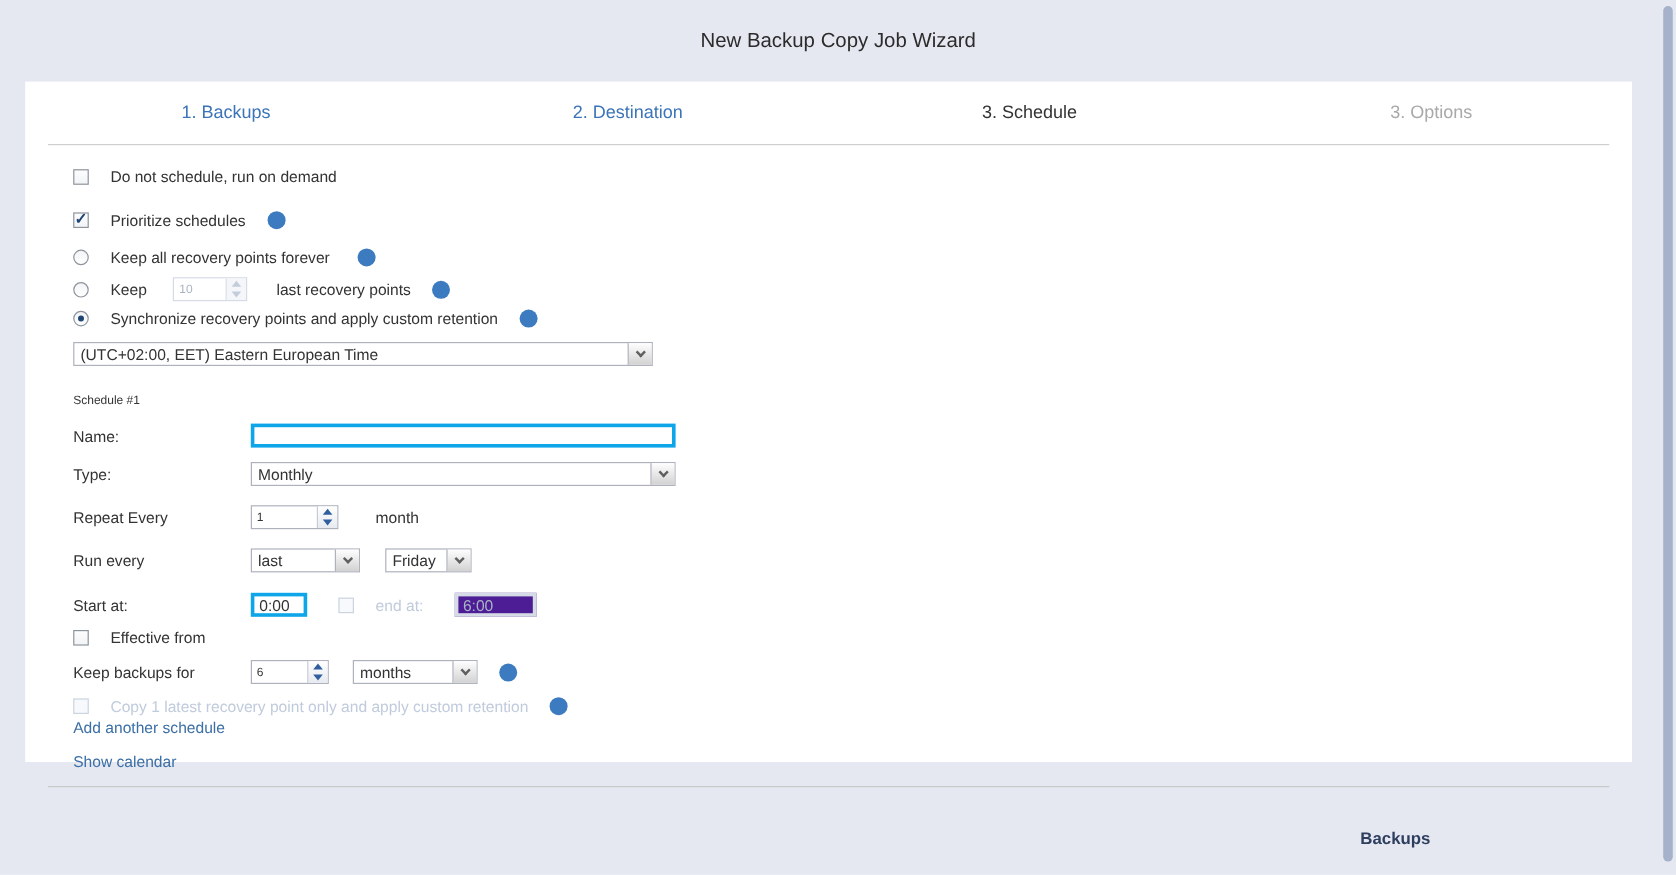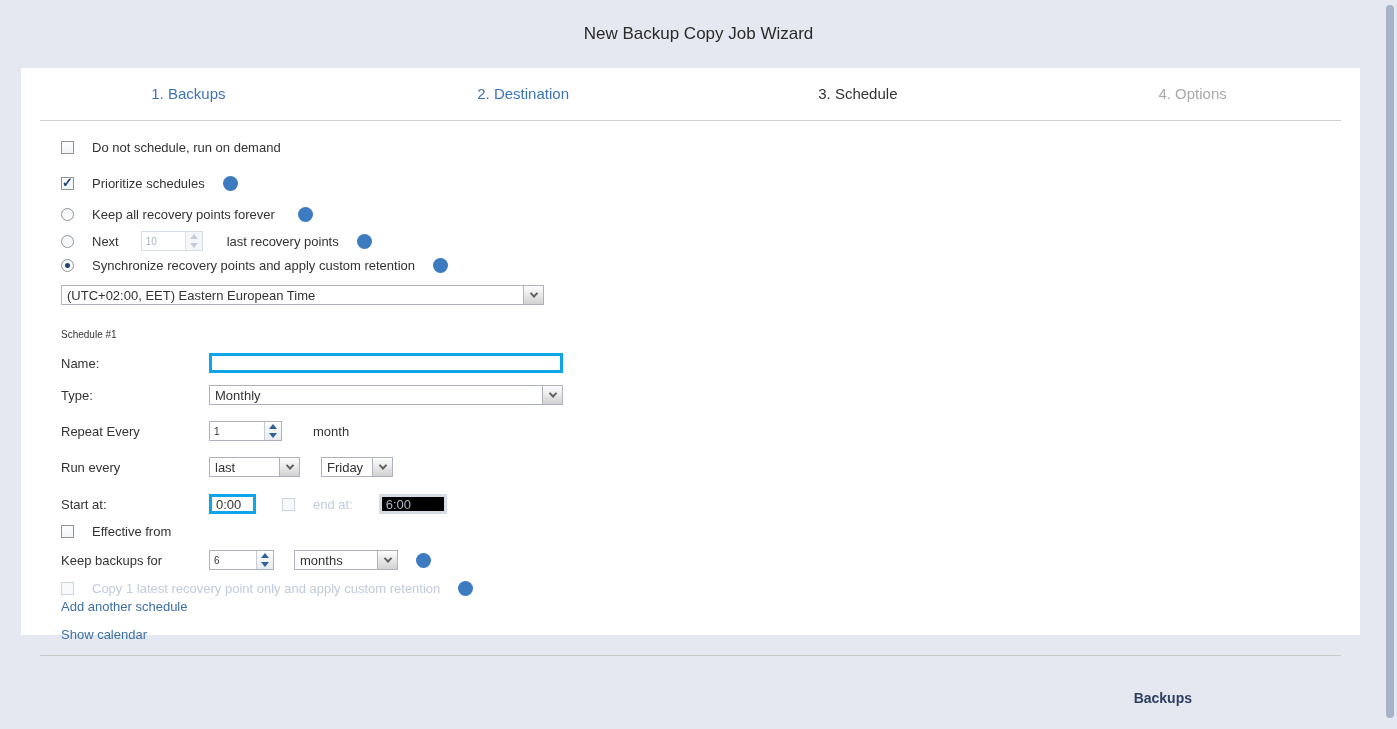--- a/index.html
+++ b/index.html
@@ -64,21 +64,21 @@
     width:15px; height:15px; border-radius:50%; background:#3c7bbf;
     color:#fff; display:inline-flex; align-items:center; justify-content:center;
     font:italic bold 11px "DejaVu Serif", serif; flex-shrink:0; cursor:pointer;
   }
 
   
   .tinput {
     height:20px; border:3px solid #0ea5e9; background:#fff; color:#333;
     font-family:inherit; font-size:13px; padding:0 4px;
   }
-  .tinput.disabled { border-color:#d6dce6; color:#aab4c4; background:#000000; }
+  .tinput.disabled { border-color:#d6dce6; color:#aab4c4; background:#4c1d95; }
 
   
   .select {
     height:20px; border:1px solid #aeb2bd; background:#fff; position:relative;
     display:flex; align-items:center; padding:0 24px 0 5px; cursor:pointer; color:#333;
   }
   .select .arrow-btn {
     position:absolute; top:0; right:0; bottom:0; width:20px;
     background:linear-gradient(#fefefe,#d2d2d2); border-left:1px solid #aeb2bd;
     display:flex; align-items:center; justify-content:center;
@@ -132,21 +132,21 @@
 <div class="titlebar">
   <span class="title">New Backup Copy Job Wizard</span>
 </div>
 
 <div class="card">
 
   <div class="steps">
     <div class="step link">1. Backups</div>
     <div class="step link">2. Destination</div>
     <div class="step active">3. Schedule</div>
-    <div class="step disabled">4. Options</div>
+    <div class="step disabled">3. Options</div>
   </div>
   <div class="steps-divider"></div>
 
   <div class="row" style="top:69px">
     <span class="cb"></span>
     <span class="lbl">Do not schedule, run on demand</span>
   </div>
 
   <div class="row" style="top:105px">
     <span class="cb checked"></span>
@@ -155,21 +155,21 @@
   </div>
 
   <div class="row" style="top:136px">
     <span class="radio"></span>
     <span class="lbl">Keep all recovery points forever</span>
     <span class="info" style="margin-left:5px"></span>
   </div>
 
   <div class="row" style="top:163px">
     <span class="radio"></span>
-    <span class="lbl">Next</span>
+    <span class="lbl">Keep</span>
     <span class="spin disabled" style="width:62px; margin-left:4px">
       <input disabled="" value="10" style="">
       <span class="btns">
         <span class="sbtn">
             <span class="tri-up"></span>
           </span>
         <span class="sbtn">
             <span class="tri-dn"></span>
           </span>
       </span>

